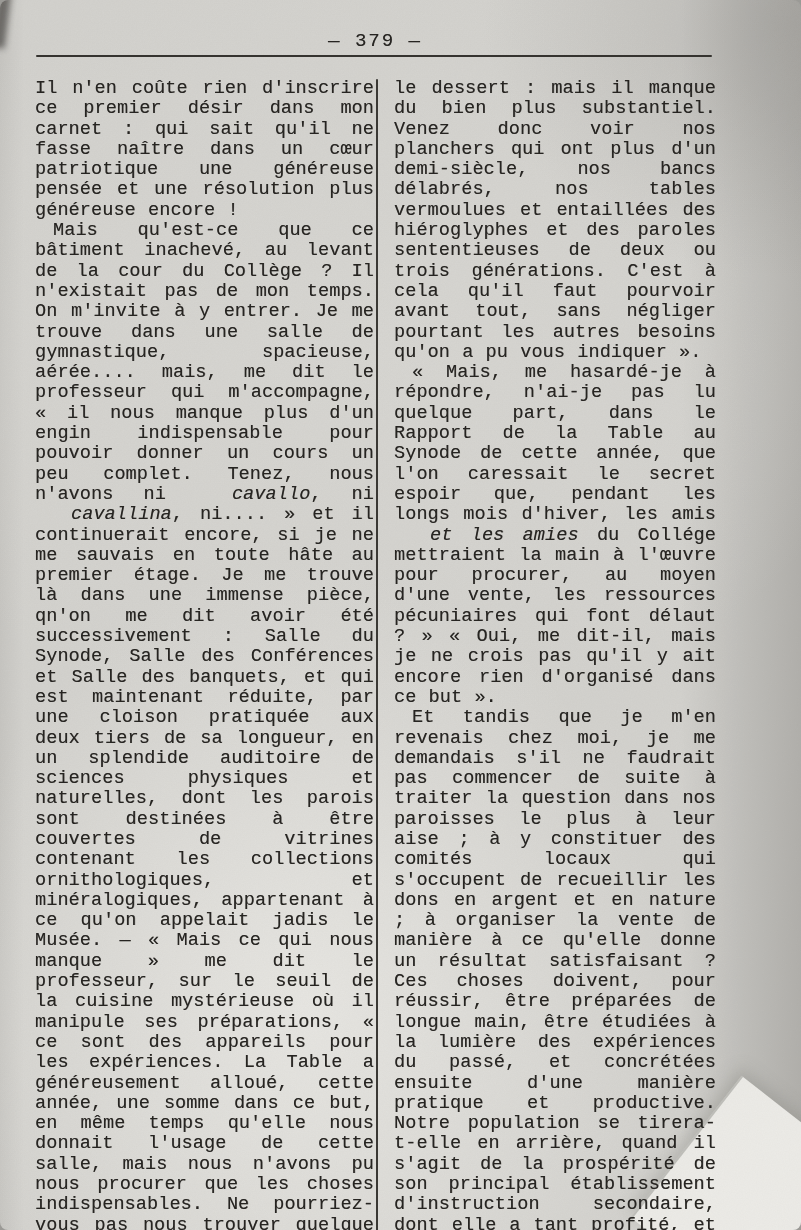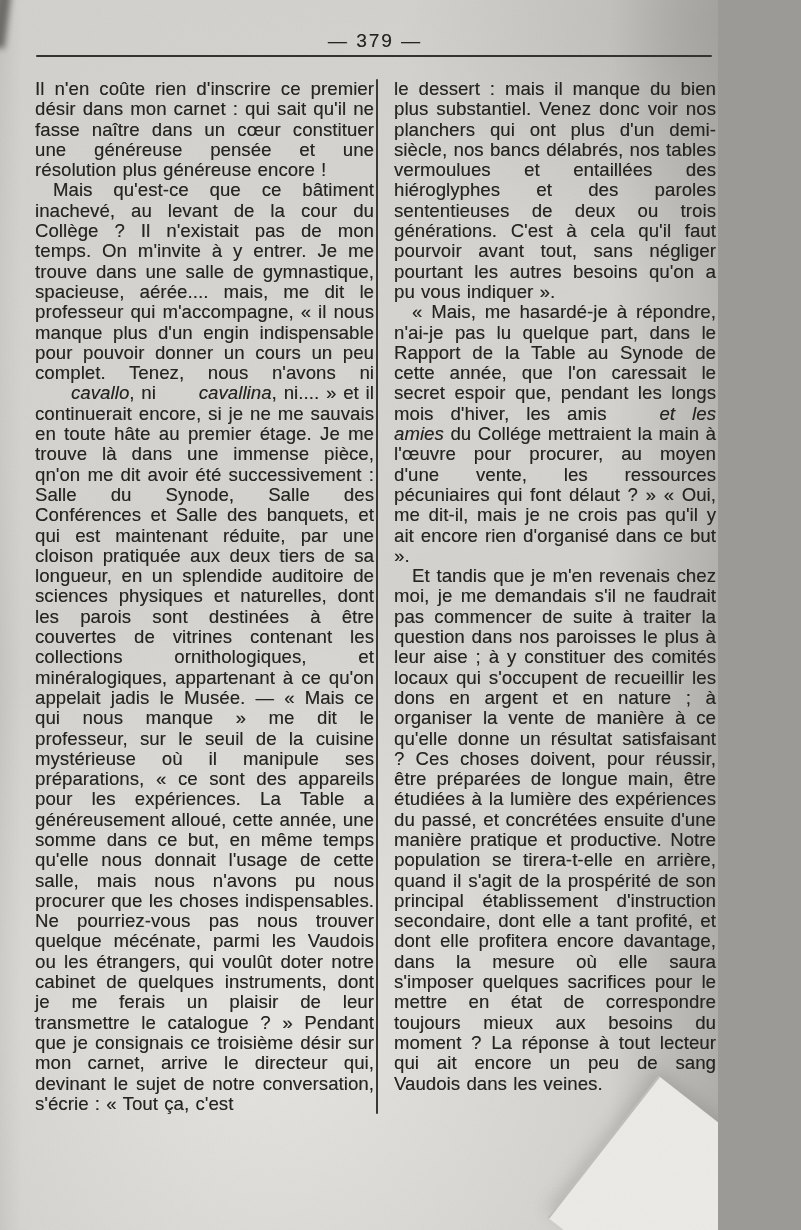--- a/index.html
+++ b/index.html
@@ -1,29 +1,30 @@
 <!DOCTYPE html>
 <html><head>
 <meta charset="utf-8">
 <style>
   * { margin: 0; padding: 0; box-sizing: border-box; }
   html, body { background: #9b9a96; }
   .page {
     position: relative;
-    width: 718px;
+    width: 801px;
     height: 1230px;
     overflow: hidden;
     background-color: #d3d2ce;
     background-image:
       radial-gradient(ellipse 420px 360px at 97% 2%, rgba(130,128,124,0.28) 0%, rgba(130,128,124,0) 70%),
       radial-gradient(ellipse 520px 640px at 38% 82%, rgba(233,232,228,0.9) 0%, rgba(233,232,228,0) 70%),
       radial-gradient(ellipse 700px 520px at 45% 28%, rgba(216,215,211,0.8) 0%, rgba(216,215,211,0) 75%),
       linear-gradient(to right, rgba(90,88,84,0.10) 0%, rgba(90,88,84,0) 3%, rgba(90,88,84,0) 85%, rgba(120,118,114,0.22) 93%, rgba(100,98,94,0.30) 100%);
-    font-family: Liberation Sans, sans-serif;
+    font-family: Liberation Mono, monospace;
     color: #262421;
+    border-radius: 8px;
   }
   .smudge-tl {
     position: absolute; top: -8px; left: -6px;
     width: 14px; height: 56px;
     background: #3d3b38; opacity: 0.65;
     filter: blur(3px);
     transform: rotate(7deg);
   }
   .corner-wedge {
     position: absolute; right: -46px; bottom: -62px;
@@ -82,21 +83,21 @@
   <div class="corner-wedge"></div>
 
   <div class="header">
     <span>— 379 —</span>
   </div>
 
   <div class="rule"></div>
 
   <div class="columns">
     <div class="col left" id="col-left">
-        <p class="para"><span class="">Il n'en coûte rien d'inscrire ce premier désir dans mon carnet : qui sait qu'il ne fasse naître dans un cœur constituer une généreuse pensée et une résolution plus généreuse encore !</span></p>
+        <p class="para"><span class="">Il n'en coûte rien d'inscrire ce premier désir dans mon carnet : qui sait qu'il ne fasse naître dans un cœur patriotique une généreuse pensée et une résolution plus généreuse encore !</span></p>
         <p class="para indent"><span class="">Mais qu'est-ce que ce bâtiment inachevé, au levant de la cour du Collège ? Il n'existait pas de mon temps. On m'invite à y entrer. Je me trouve dans une salle de gymnastique, spacieuse, aérée.... mais, me dit le professeur qui m'accompagne, « il nous manque plus d'un engin indispensable pour pouvoir donner un cours un peu complet. Tenez, nous n'avons ni </span><span class="em">cavallo</span><span class="">, ni </span><span class="em">cavallina</span><span class="">, ni.... » et il continuerait encore, si je ne me sauvais en toute hâte au premier étage. Je me trouve là dans une immense pièce, qn'on me dit avoir été successivement : Salle du Synode, Salle des Conférences et Salle des banquets, et qui est maintenant réduite, par une cloison pratiquée aux deux tiers de sa longueur, en un splendide auditoire de sciences physiques et naturelles, dont les parois sont destinées à être couvertes de vitrines contenant les collections ornithologiques, et minéralogiques, appartenant à ce qu'on appelait jadis le Musée. — « Mais ce qui nous manque » me dit le professeur, sur le seuil de la cuisine mystérieuse où il manipule ses préparations, « ce sont des appareils pour les expériences. La Table a généreusement alloué, cette année, une somme dans ce but, en même temps qu'elle nous donnait l'usage de cette salle, mais nous n'avons pu nous procurer que les choses indispensables. Ne pourriez-vous pas nous trouver quelque mécénate, parmi les Vaudois ou les étrangers, qui voulût doter notre cabinet de quelques instruments, dont je me ferais un plaisir de leur transmettre le catalogue ? » Pendant que je consignais ce troisième désir sur mon carnet, arrive le directeur qui, devinant le sujet de notre conversation, s'écrie : « Tout ça, c'est</span></p>
       </div>
     <div class="divider"></div>
     <div class="col right">
       <div id="col-right-paras">
           <p class="para"><span class="">le dessert : mais il manque du bien plus substantiel. Venez donc voir nos planchers qui ont plus d'un demi-siècle, nos bancs délabrés, nos tables vermoulues et entaillées des hiéroglyphes et des paroles sententieuses de deux ou trois générations. C'est à cela qu'il faut pourvoir avant tout, sans négliger pourtant les autres besoins qu'on a pu vous indiquer ».</span></p>
           <p class="para indent"><span class="">« Mais, me hasardé-je à répondre, n'ai-je pas lu quelque part, dans le Rapport de la Table au Synode de cette année, que l'on caressait le secret espoir que, pendant les longs mois d'hiver, les amis </span><span class="em">et les amies</span><span class=""> du Collége mettraient la main à l'œuvre pour procurer, au moyen d'une vente, les ressources pécuniaires qui font délaut ? » « Oui, me dit-il, mais je ne crois pas qu'il y ait encore rien d'organisé dans ce but ».</span></p>
           <p class="para indent"><span class="">Et tandis que je m'en revenais chez moi, je me demandais s'il ne faudrait pas commencer de suite à traiter la question dans nos paroisses le plus à leur aise ; à y constituer des comités locaux qui s'occupent de recueillir les dons en argent et en nature ; à organiser la vente de manière à ce qu'elle donne un résultat satisfaisant ? Ces choses doivent, pour réussir, être préparées de longue main, être étudiées à la lumière des expériences du passé, et concrétées ensuite d'une manière pratique et productive. Notre population se tirera-t-elle en arrière, quand il s'agit de la prospérité de son principal établissement d'instruction secondaire, dont elle a tant profité, et dont elle profitera encore davantage, dans la mesure où elle saura s'imposer quelques sacrifices pour le mettre en état de correspondre toujours mieux aux besoins du moment ? La réponse à tout lecteur qui ait encore un peu de sang Vaudois dans les veines.</span></p>
         </div>
 

